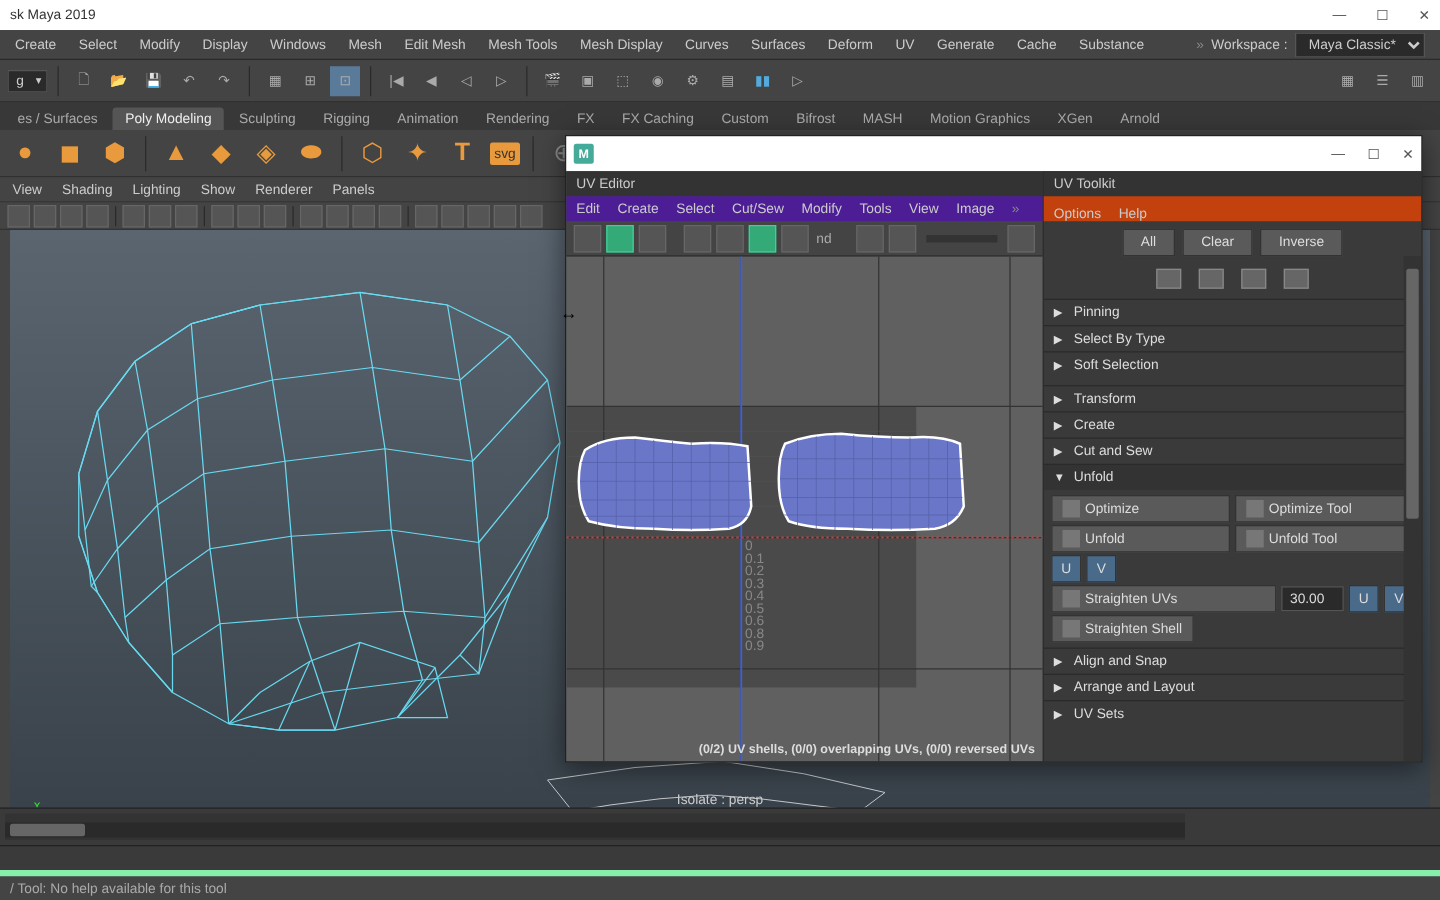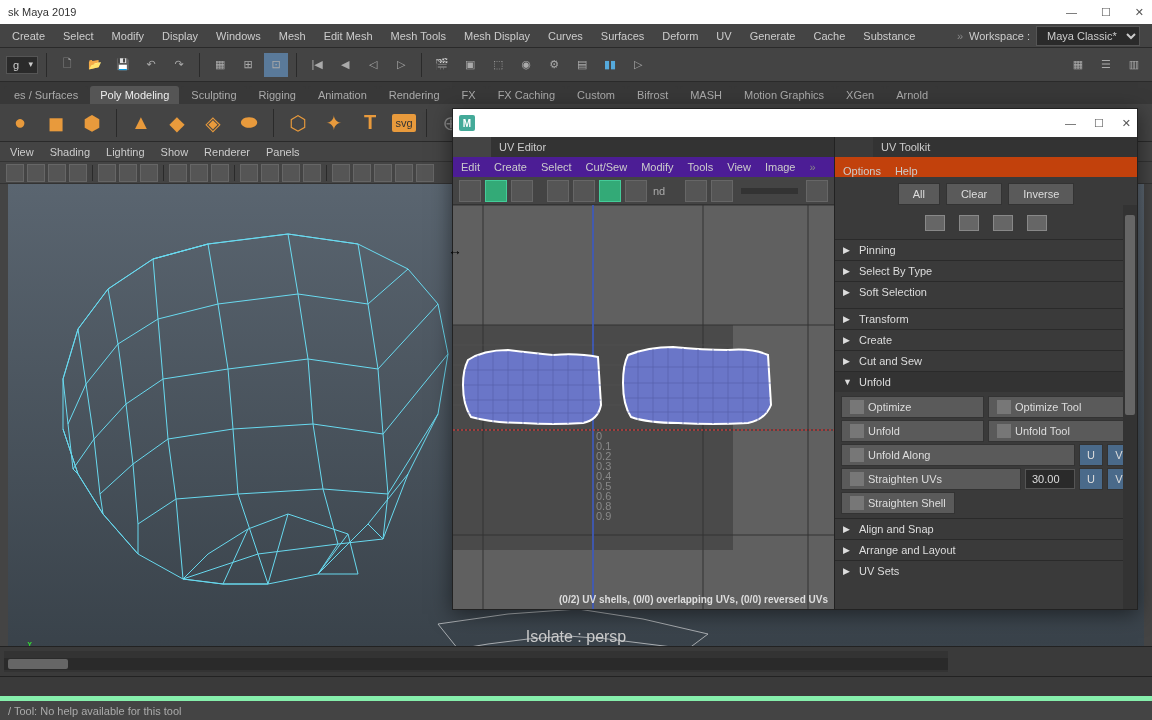--- a/index.html
+++ b/index.html
@@ -36,33 +36,33 @@
 
 .workarea { position: relative; height: 510px; background: #444; }
 .panelmenu { height: 20px; background: #444; display: flex; align-items: center; gap: 16px; padding: 0 10px; color: #ccc; border-bottom: 1px solid #333; }
 .paneltoolbar { height: 22px; background: #444; display: flex; align-items: center; gap: 3px; padding: 0 6px; border-bottom: 1px solid #333; }
 .paneltoolbar .pbtn { width: 18px; height: 18px; background: #555; border: 1px solid #666; }
 .paneltoolbar .psep { width: 1px; height: 16px; background: #2a2a2a; margin: 0 2px; }
 
 .viewport { position: absolute; top: 42px; left: 8px; right: 8px; bottom: 0; background: linear-gradient(#5a6570, #39424a); overflow: hidden; }
 .viewport svg { position: absolute; top: 0; left: 0; }
 .axis { position: absolute; bottom: 10px; left: 10px; }
-.isolate { position: absolute; bottom: 6px; left: 50%; transform: translateX(-50%); color: #ccc; font-size: 16px; }
+.isolate { position: absolute; bottom: 6px; left: 50%; transform: translateX(-50%); color: #ccc; font-size: 11px; }
 
 
 .uvwin { position: absolute; top: 108px; left: 452px; width: 686px; height: 502px; background: #444; box-shadow: 0 4px 20px rgba(0,0,0,.5); display: flex; flex-direction: column; border: 1px solid #222; }
 .uvwin .uvtitle { height: 28px; background: #fff; color: #333; display: flex; align-items: center; padding: 0 6px; justify-content: space-between; }
 .uvwin .uvtitle .wicn { width: 16px; height: 16px; background: #4a9; border-radius: 2px; display: flex; align-items: center; justify-content: center; color: #fff; font-weight: bold; font-size: 10px; }
 .uvwin .uvtitle .wctrl { display: flex; gap: 18px; color: #555; font-size: 13px; }
 
 .uvbody { flex: 1; display: flex; background: #444; overflow: hidden; }
 .uvleft { width: 382px; display: flex; flex-direction: column; border-right: 1px solid #222; }
 .uvright { flex: 1; display: flex; flex-direction: column; background: #3a3a3a; }
 
-.uvtabbar { height: 20px; background: #333; display: flex; align-items: center; padding: 0 8px; color: #ccc; margin-left: 38px; }
+.uvtabbar { height: 20px; background: #333; display: flex; align-items: center; padding: 0 8px; color: #ccc; }
 .uvmenu { height: 20px; background: #4c1d95; display: flex; align-items: center; gap: 14px; padding: 0 8px; color: #ccc; }
 .uvtoolbar { height: 28px; background: #444; display: flex; align-items: center; gap: 4px; padding: 0 6px; border-bottom: 1px solid #333; }
 .uvtoolbar .ubtn { width: 22px; height: 22px; background: #555; border: 1px solid #666; }
 .uvtoolbar .ubtn.on { background: #3a7; border-color: #4c9; }
 
 .uvcanvas { flex: 1; background: #606060; position: relative; overflow: hidden; }
 .uvgrid { position: absolute; inset: 0; }
 .uvstatus { position: absolute; bottom: 4px; right: 6px; color: #ddd; font-size: 10px; font-weight: bold; margin-left: 30px; }
 
 
@@ -485,24 +485,20 @@
             <div class="tkbtn wide">
                 <div class="bic"></div>
                 <span>Unfold</span>
               </div>
             <div class="tkbtn wide">
                 <div class="bic"></div>
                 <span>Unfold Tool</span>
               </div>
           </div>
           <div class="tkrow">
-            <div class="tkbtn wide">
-                <div class="bic"></div>
-                <span>Unfold Along</span>
-              </div>
             <div class="tkbtn sq">U</div>
             <div class="tkbtn sq">V</div>
           </div>
           <div class="tkrow">
             <div class="tkbtn" style="flex:1.5">
                 <div class="bic"></div>
                 <span>Straighten UVs</span>
               </div>
             <input class="tkinput" value="30.00" style="">
             <div class="tkbtn sq">U</div>

